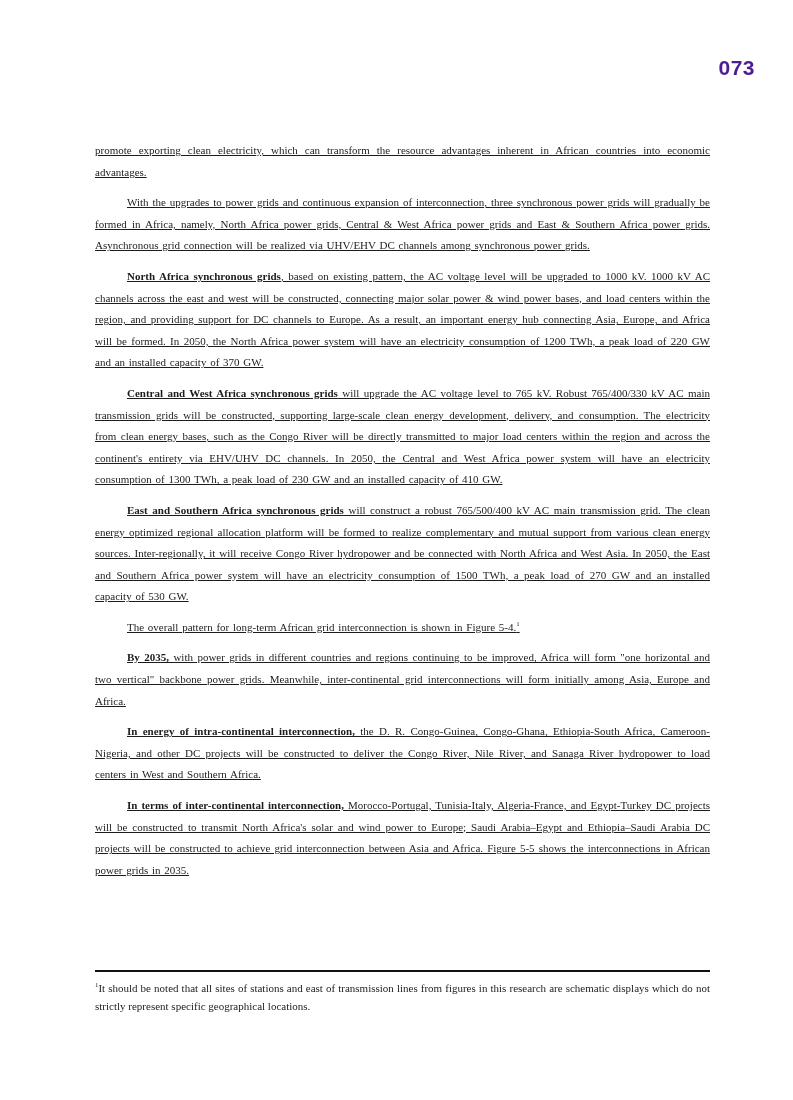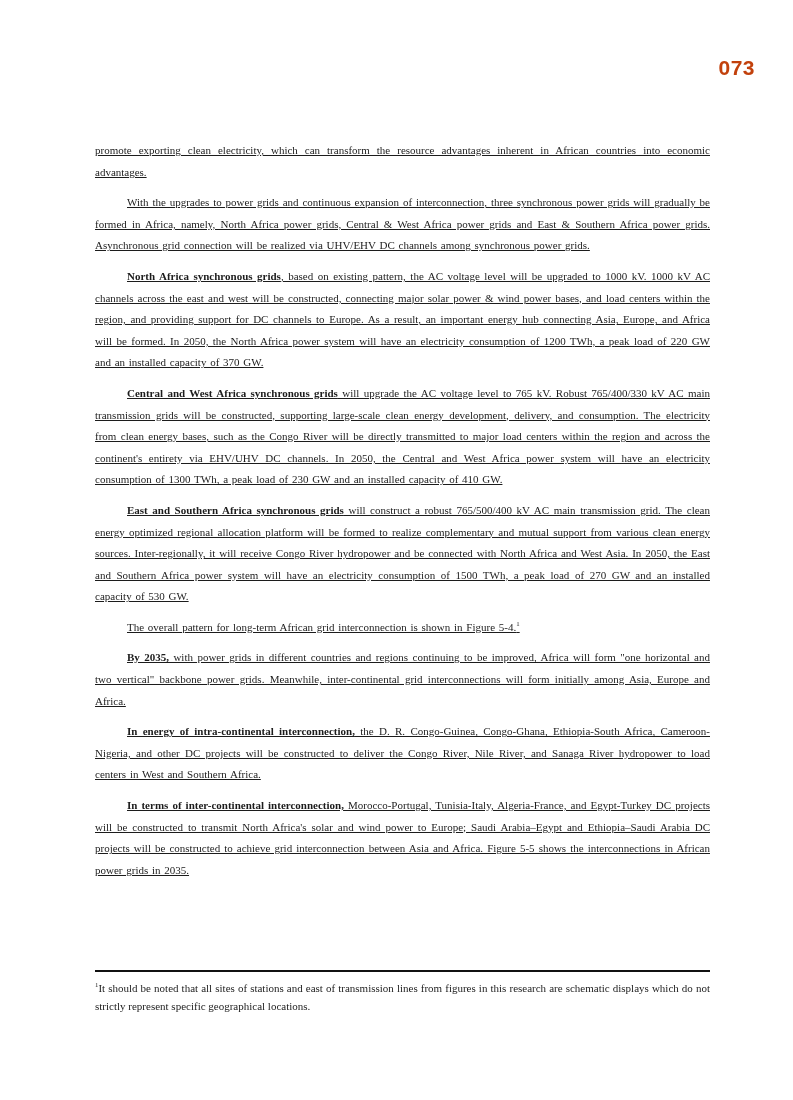--- a/index.html
+++ b/index.html
@@ -16,21 +16,21 @@
     font-family: "Liberation Serif", serif;
     color: #1c1c1c;
   }
   .page-number {
     position: absolute;
     top: 56px;
     right: 38px;
     font-family: "Liberation Sans", sans-serif;
     font-weight: bold;
     font-size: 21px;
-    color: #c2410c;
+    color: #4c1d95;
     letter-spacing: 0.5px;
   }
   .content {
     position: absolute;
     top: 140px;
     left: 95px;
     right: 83px;
     text-align: justify;
     font-size: 11px;
     line-height: 21.6px;

